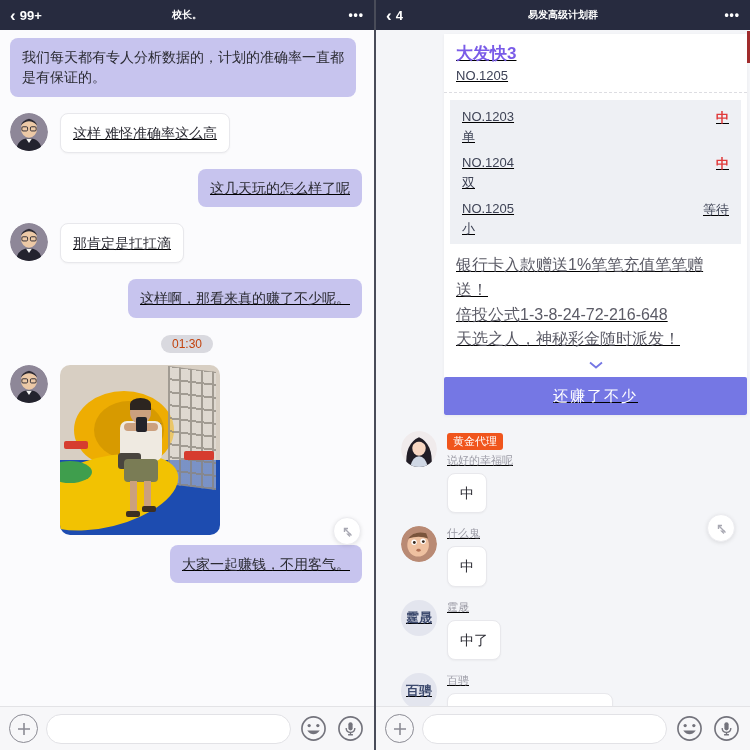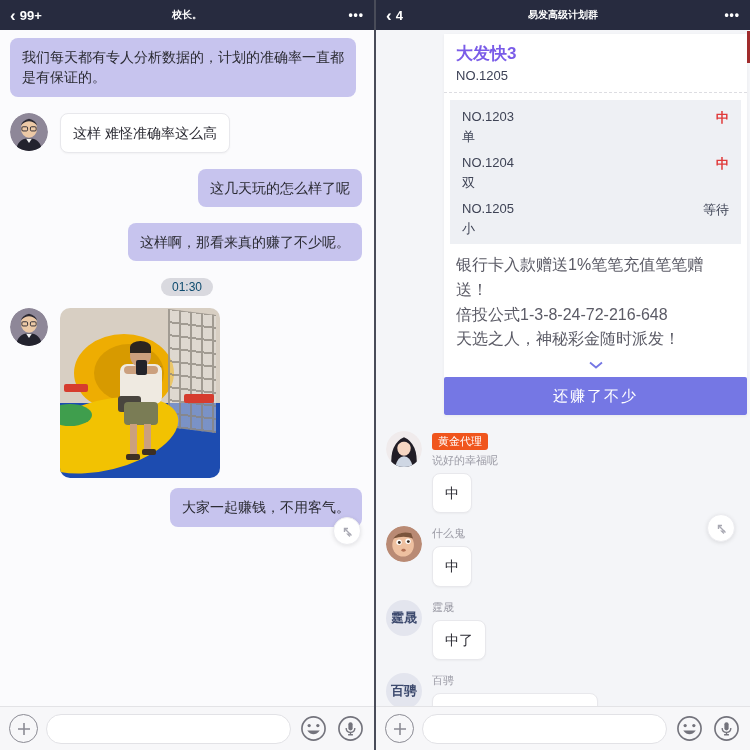--- a/index.html
+++ b/index.html
@@ -15,33 +15,33 @@
   .chat-header { position:relative; height:30px; background:#272b3f; color:#fff;
     display:flex; align-items:center; padding:0 10px; }
   .back-group { display:flex; align-items:center; gap:4px; cursor:pointer; }
   .back-chevron { font-size:17px; font-weight:bold; line-height:1; }
   .back-label { font-size:13px; font-weight:bold; }
   .header-title { position:absolute; left:50%; transform:translateX(-50%);
     font-size:10px; font-weight:bold; white-space:nowrap; }
   .menu-dots { margin-left:auto; font-size:12px; letter-spacing:1px; font-weight:bold; cursor:pointer; }
 
   
-  .messages { height:676px; padding:6px 0 0 0; overflow:hidden; }
+  .messages { height:676px; padding:6px 0 0 0; overflow:hidden;text-decoration:underline; }
   .bubble { display:inline-block; max-width:290px; padding:9px 12px; border-radius:8px;
     font-size:14px; line-height:1.45; color:#2b2b33; word-break:break-all; }
   .bubble.white { background:#fff; border:1px solid #e8e8ec; box-shadow:0 1px 2px rgba(0,0,0,.04); }
   .bubble.purple { background:#c7c4ee; }
   .bubble.wide { max-width:346px; margin:2px 10px 0 10px; }
   .row { display:flex; align-items:flex-start; margin:0 10px 16px 10px; }
   .row.sent { justify-content:flex-end; margin-right:12px; }
   .avatar-col { width:50px; flex:none; padding-top:0; }
   .avatar { width:38px; height:38px; border-radius:50%; overflow:hidden; display:block; }
   .gap-bottom { margin-bottom:16px; }
   .time-pill-wrap { text-align:center; margin:4px 0 12px 0; }
-  .time-pill { display:inline-block; background:#d9d9df; color:#0c4a6e; font-size:12px;
+  .time-pill { display:inline-block; background:#d9d9df; color:#c2410c; font-size:12px;
     padding:2px 11px; border-radius:10px; }
 
   
   .photo { position:relative; width:160px; height:170px; border-radius:10px; overflow:hidden;
     background:linear-gradient(#d8cfc3 0 56%, #1d4cb0 56% 100%); flex:none; }
   .photo * { position:absolute; }
   .ph-tube { left:14px; top:26px; width:100px; height:78px; background:#eead02; border-radius:50%; }
   .ph-tube-in { left:34px; top:36px; width:70px; height:58px; background:#d79a00; border-radius:50%; }
   .ph-floor-band { left:-30px; top:92px; width:150px; height:70px; background:#f2c202; border-radius:50%; transform:rotate(-14deg); }
   .ph-green { left:-12px; top:96px; width:44px; height:22px; background:#3f9e4d; border-radius:50%; }
@@ -92,21 +92,21 @@
   .status.hit { color:#e03a3a; }
   .status.wait { color:#3e4355; font-weight:normal; }
   .promo { padding:9px 12px 0 12px; }
   .promo div { font-size:16px; line-height:1.55; color:#5b5b66; }
   .promo div.fade { color:#c2c2cc; }
   .chev-wrap { text-align:center; padding:3px 0 4px 0; cursor:pointer; }
   .follow-btn { display:block; width:100%; height:38px; background:#7577e4; color:#fff;
     border:none; font-size:15px; font-family:inherit; border-radius:2px; cursor:pointer; letter-spacing:2px; }
 
   
-  .g-messages { padding:8px 8px 0 10px; }
+  .g-messages { padding:8px 8px 0 25px; }
   .g-msg { display:flex; align-items:flex-start; margin-bottom:13px; }
   .g-avatar { width:36px; height:36px; border-radius:50%; flex:none; overflow:hidden;
     display:flex; align-items:center; justify-content:center; }
   .g-avatar.texty { background:#e3e5ee; color:#3d4a6e; font-size:13px; font-weight:bold; letter-spacing:0; }
   .g-body { margin-left:10px; }
   .g-badge { display:inline-block; background:#f0551d; color:#fff; font-size:11px;
     padding:1px 6px; border-radius:3px; margin-bottom:3px; }
   .g-name { font-size:11px; color:#9b9ba5; margin-bottom:5px; }
   .scroll-thumb { position:absolute; right:0; top:31px; width:3px; height:32px; background:#a02c2c; }
 </style>
@@ -145,20 +145,36 @@
             </svg>
           </span>
         </div>
         <span class="bubble white">这样 难怪准确率这么高</span>
       </div>
 
       <div class="row sent">
         <span class="bubble purple">这几天玩的怎么样了呢</span>
       </div>
 
+      <div class="row">
+        <div class="avatar-col">
+          <span class="avatar">
+            <svg viewBox="0 0 40 40" width="38" height="38">
+              <circle cx="20" cy="20" r="20" fill="#8e8798"></circle>
+              <ellipse cx="20" cy="16.5" rx="8.5" ry="9.5" fill="#ecc9a6"></ellipse>
+              <path d="M11.5 13 Q20 4.5 28.5 13 Q27 7.5 20 6 Q13 7.5 11.5 13Z" fill="#2d2a33"></path>
+              <rect x="12.5" y="14.5" width="6" height="4.4" rx="1.2" fill="none" stroke="#2d2a33" stroke-width="1"></rect>
+              <rect x="21.5" y="14.5" width="6" height="4.4" rx="1.2" fill="none" stroke="#2d2a33" stroke-width="1"></rect>
+              <path d="M6 40 Q8 26.5 20 26.5 Q32 26.5 34 40 Z" fill="#23232e"></path>
+              <path d="M17 27 L20 31.5 L23 27 Z" fill="#f4f4f4"></path>
+            </svg>
+          </span>
+        </div>
+        <span class="bubble white">那肯定是扛扛滴</span>
+      </div>
 
 
       <div class="row sent">
         <span class="bubble purple">这样啊，那看来真的赚了不少呢。</span>
       </div>
 
       <div class="time-pill-wrap">
         <span class="time-pill">01:30</span>
       </div>
 

